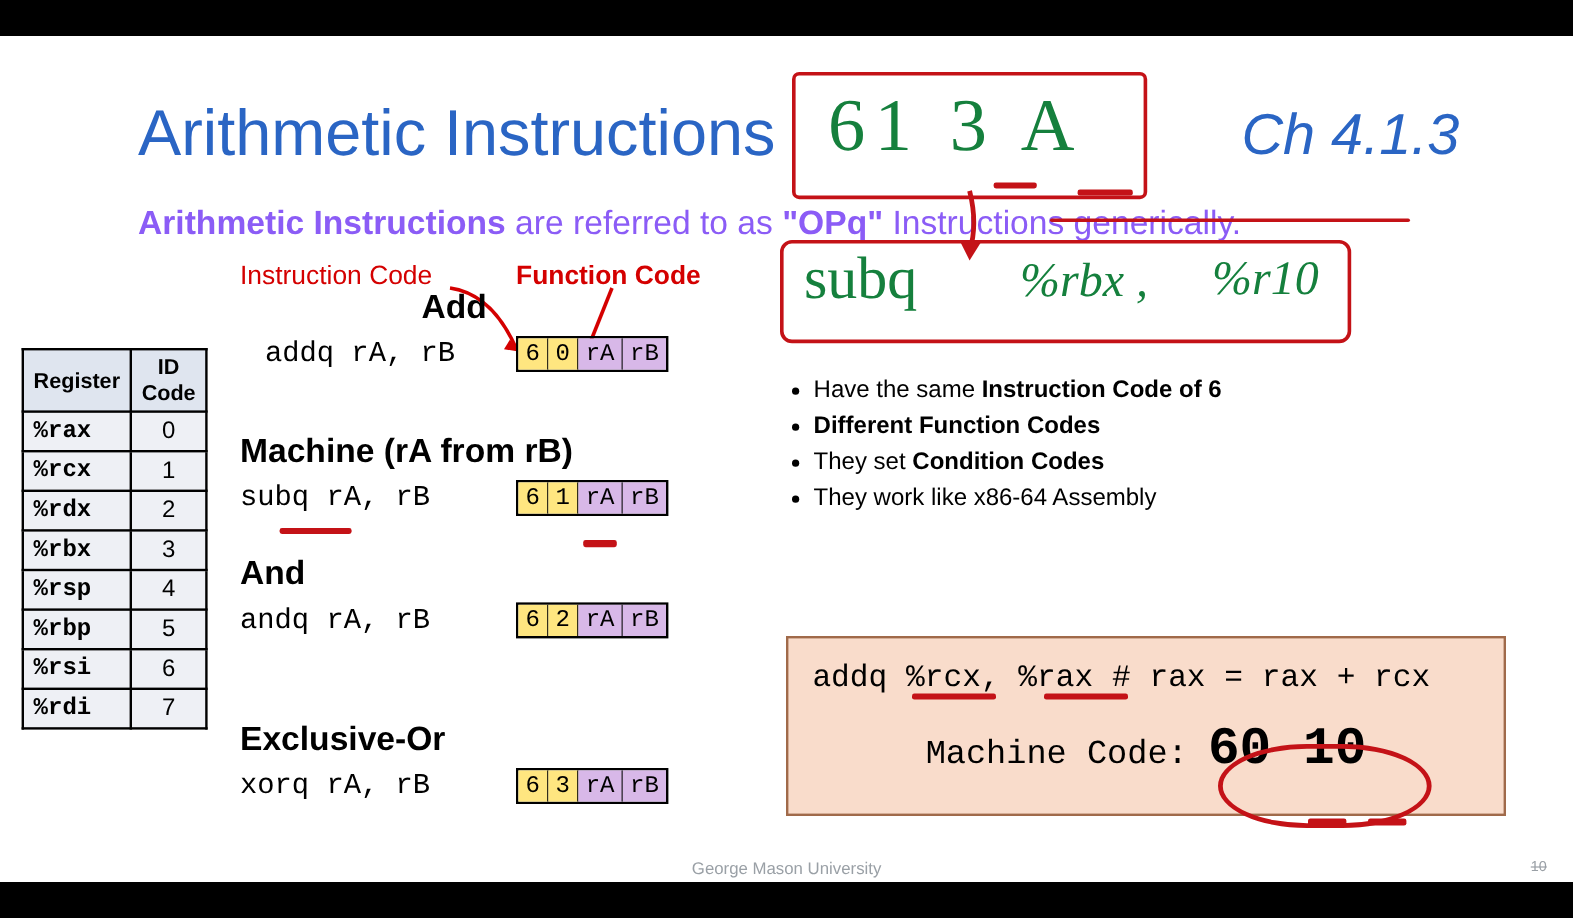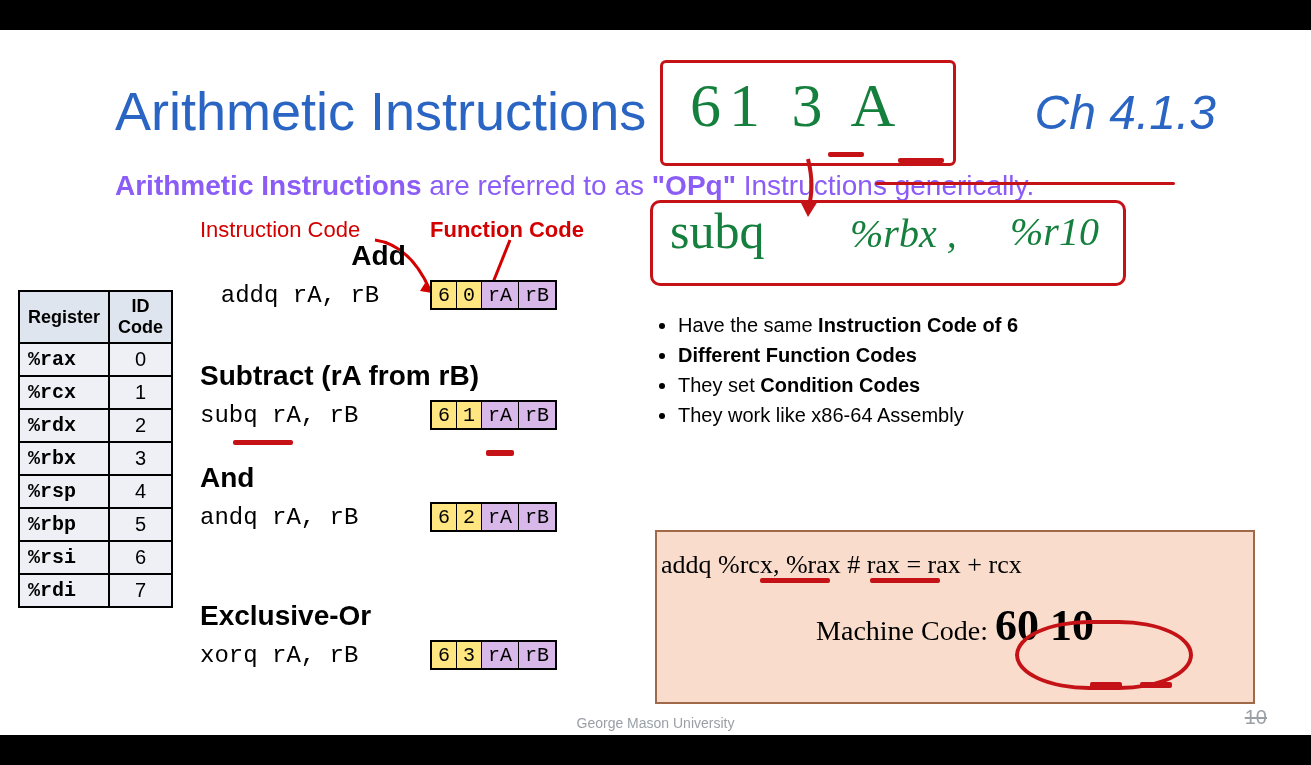--- a/index.html
+++ b/index.html
@@ -127,25 +127,25 @@
     line-height: 1.5;
   }
   .bullets ul { margin: 0; padding-left: 28px; }
   .bullets .bold { font-weight: 700; }
   
   .example {
     position: absolute;
     top: 500px;
     left: 655px;
     width: 600px;
-    height: 174px;
+    height: 150px;
     background: #f9dccb;
     border: 2px solid #a06a4a;
-    padding: 18px 4px;
-    font-family: Liberation Serif, serif;
+    padding: 18px 20px;
+    font-family: Liberation Mono, monospace;
     font-size: 26px;
     box-sizing: border-box;
   }
   .example .line1 { margin-bottom: 20px; }
   .example .line2 { text-align: center; font-size: 28px; }
   .example .line2 .mc { font-weight: 700; font-size: 44px; }
   .footer {
     position: absolute;
     bottom: 4px;
     left: 0;
@@ -217,21 +217,21 @@
           <span style="width: 200px;">addq rA, rB</span>
           <span class="enc">
             <span class="y">6</span>
             <span class="y">0</span>
             <span class="p">rA</span>
             <span class="p">rB</span>
           </span>
         </div>
       </div>
       <div class="op-section" style="top: 330px;">
-        <div class="op-heading">Subtract (rA from rB)</div>
+        <div class="op-heading">Machine (rA from rB)</div>
         <div class="op-row">
           <span style="width: 200px;">subq rA, rB</span>
           <span class="enc">
             <span class="y">6</span>
             <span class="y">1</span>
             <span class="p">rA</span>
             <span class="p">rB</span>
           </span>
         </div>
       </div>
@@ -315,21 +315,21 @@
 
   <div class="example">
     <div class="line1">addq %rcx, %rax # rax = rax + rcx</div>
     <div class="line2">
       <span>Machine Code:</span>
       <span class="mc">60 10</span>
     </div>
   </div>
 
   <div class="footer">George Mason University</div>
-  <div style="position:absolute;bottom:6px;right:44px;color:#9aa0a6;font-size:20px;text-decoration:line-through">10</div>
+  <div style="position:absolute;bottom:6px;right:22px;color:#9aa0a6;font-size:12px;text-decoration:line-through">10</div>
 
   <div class="hand-box" style="top:30px;left:660px;width:290px;height:100px"></div>
   <div class="hand" style="top:40px;left:690px;font-size:62px;letter-spacing:8px">61  3 A</div>
   <div class="hand-stroke" style="top:122px;left:828px;width:36px;height:5px"></div>
   <div class="hand-stroke" style="top:128px;left:898px;width:46px;height:5px"></div>
 
   <svg class="arrow" style="top:127px;left:790px;width:40px;height:65px" viewBox="0 0 40 65">
     <path d="M18 2 Q 25 30 18 52" stroke="#c41217" stroke-width="4" fill="none"></path>
     <path d="M10 44 L18 60 L28 44 Z" fill="#c41217"></path>
   </svg>

